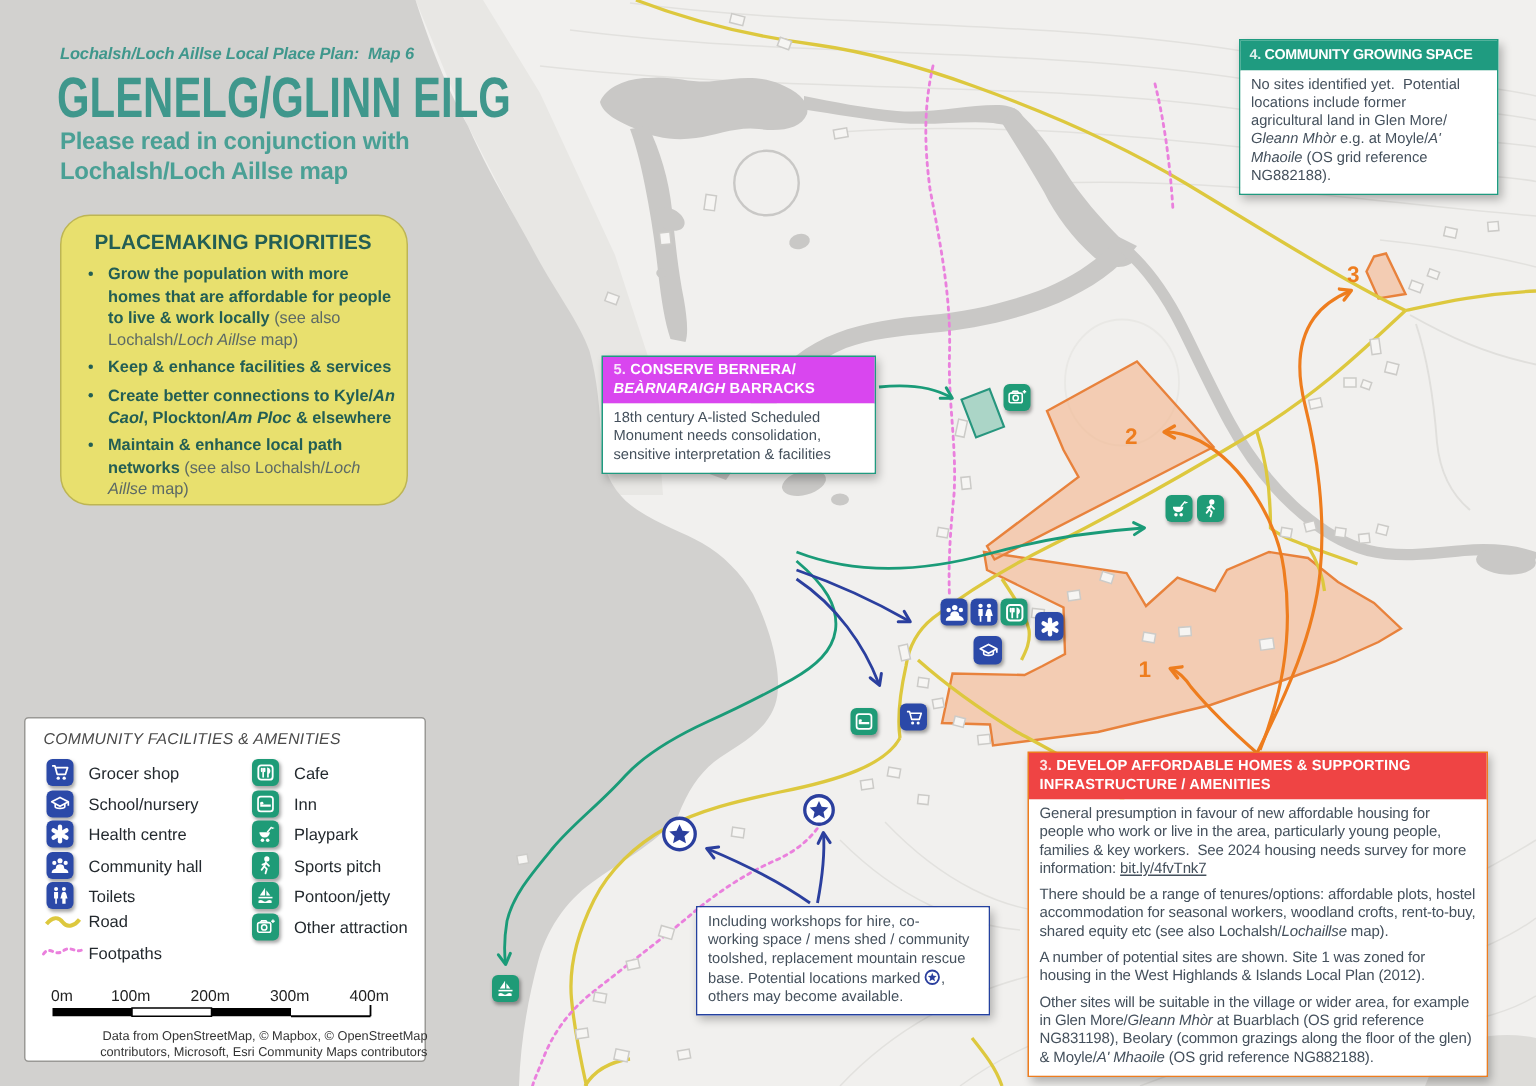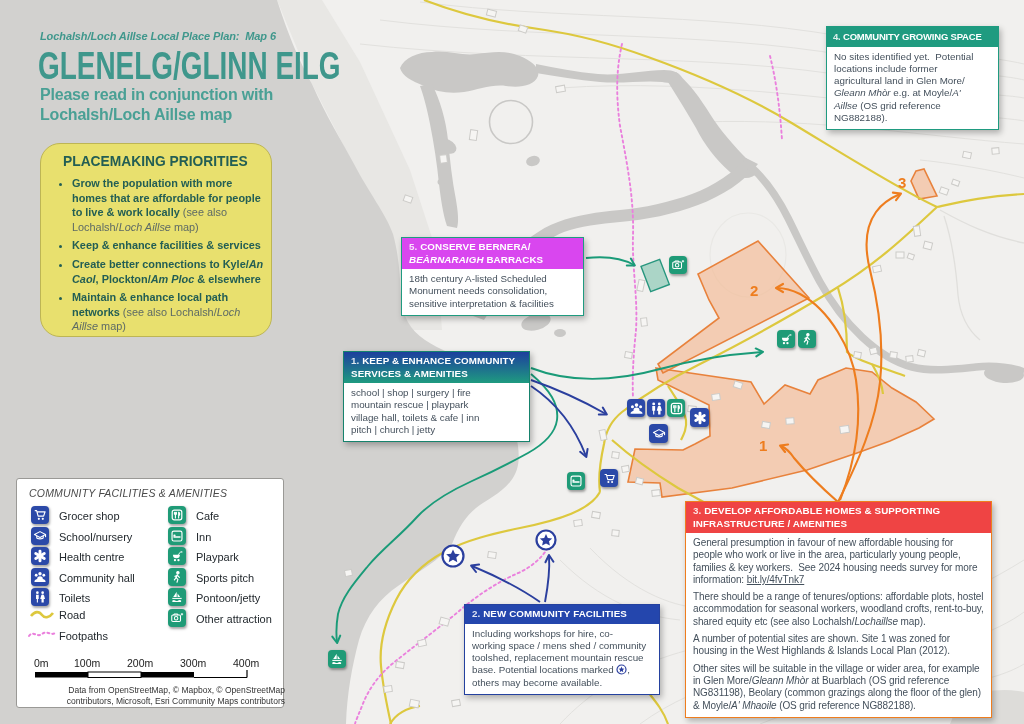--- a/index.html
+++ b/index.html
@@ -497,36 +497,31 @@
   </svg>
 
   <div class="abs" style="left:0;top:206px;width:268px;text-align:right;font-size:8.5px;line-height:11px;color:#333;">Data from OpenStreetMap, © Mapbox, © OpenStreetMap<br>contributors, Microsoft, Esri Community Maps contributors</div>
 </div>
 
 <div class="callout" style="left:401px;top:237px;width:183px;border:1.8px solid #1f9b80;box-sizing:border-box;">
   <div class="hd" style="background:#d946ef;"><span class="num">5.</span> CONSERVE BERNERA/<br><i>BEÀRNARAIGH</i> BARRACKS</div>
   <div class="bd">18th century A-listed Scheduled<br>Monument needs consolidation,<br>sensitive interpretation &amp; facilities</div>
 </div>
 
-<div class="callout" style="left:343px;top:351px;width:187px;border:1.8px solid #16836d;box-sizing:border-box;">
-  <div class="hd" style="background:linear-gradient(#1d3f9e,#1f9b80);"><span class="num">1.</span> KEEP &amp; ENHANCE COMMUNITY<br>SERVICES &amp; AMENITIES</div>
-  <div class="bd">school | shop | surgery | fire<br>mountain rescue | playpark<br>village hall, toilets &amp; cafe | inn<br>pitch | church | jetty</div>
-</div>
 
 <div class="callout" style="left:464px;top:604px;width:196px;border:1.8px solid #24419f;box-sizing:border-box;">
-  <div class="hd" style="background:#2446ad;"><span class="num">2.</span> NEW COMMUNITY FACILITIES</div>
   <div class="bd">Including workshops for hire, co-<br>working space / mens shed / community<br>toolshed, replacement mountain rescue<br>base. Potential locations marked <svg width="11" height="11" viewBox="0 0 22 22" style="vertical-align:-2px">
           <circle cx="11" cy="11" r="9" fill="#fff" stroke="#2b3f9e" stroke-width="2.4"></circle>
           <path d="M11,5 L12.6,8.9 L16.9,9.3 L13.7,12.1 L14.6,16.3 L11,14.1 L7.4,16.3 L8.3,12.1 L5.1,9.3 L9.4,8.9 Z" fill="#2b3f9e"></path>
         </svg>,<br>others may become available.</div>
 </div>
 
 <div class="callout" style="left:826px;top:26px;width:173px;border:1.8px solid #1f9b80;box-sizing:border-box;">
   <div class="hd" style="background:#1f9b80;font-size:9.5px;letter-spacing:-0.2px;padding:4px 5px 3px 6px;"><span class="num">4.</span> COMMUNITY GROWING SPACE</div>
-  <div class="bd">No sites identified yet.&nbsp; Potential<br>locations include former<br>agricultural land in Glen More/<br><i>Gleann Mhòr</i> e.g. at Moyle/<i>A'</i><br><i>Aillse</i> (OS grid reference<br>NG882188).</div>
+  <div class="bd">No sites identified yet.&nbsp; Potential<br>locations include former<br>agricultural land in Glen More/<br><i>Gleann Mhòr</i> e.g. at Moyle/<i>A'</i><br><i>Mhaoile</i> (OS grid reference<br>NG882188).</div>
 </div>
 
 <div class="callout" style="left:685px;top:501px;width:307px;border:1.8px solid #ee7d1e;box-sizing:border-box;">
   <div class="hd" style="background:#ef4444;"><span class="num">3.</span> DEVELOP AFFORDABLE HOMES &amp; SUPPORTING<br>INFRASTRUCTURE / AMENITIES</div>
   <div class="bd" style="font-size:10px;letter-spacing:-0.1px;">
     <div style="margin-bottom:5px;">General presumption in favour of new affordable housing for people who work or live in the area, particularly young people, families &amp; key workers.&nbsp; See 2024 housing needs survey for more information: <span style="text-decoration:underline;">bit.ly/4fvTnk7</span></div>
     <div style="margin-bottom:5px;">There should be a range of tenures/options: affordable plots, hostel accommodation for seasonal workers, woodland crofts, rent-to-buy, shared equity etc (see also Lochalsh/<i>Lochaillse</i> map).</div>
     <div style="margin-bottom:5px;">A number of potential sites are shown. Site 1 was zoned for housing in the West Highlands &amp; Islands Local Plan (2012).</div>
     <div>Other sites will be suitable in the village or wider area, for example in Glen More/<i>Gleann Mhòr</i> at Buarblach (OS grid reference NG831198), Beolary (common grazings along the floor of the glen) &amp; Moyle/<i>A' Mhaoile</i> (OS grid reference NG882188).</div>
   </div>

